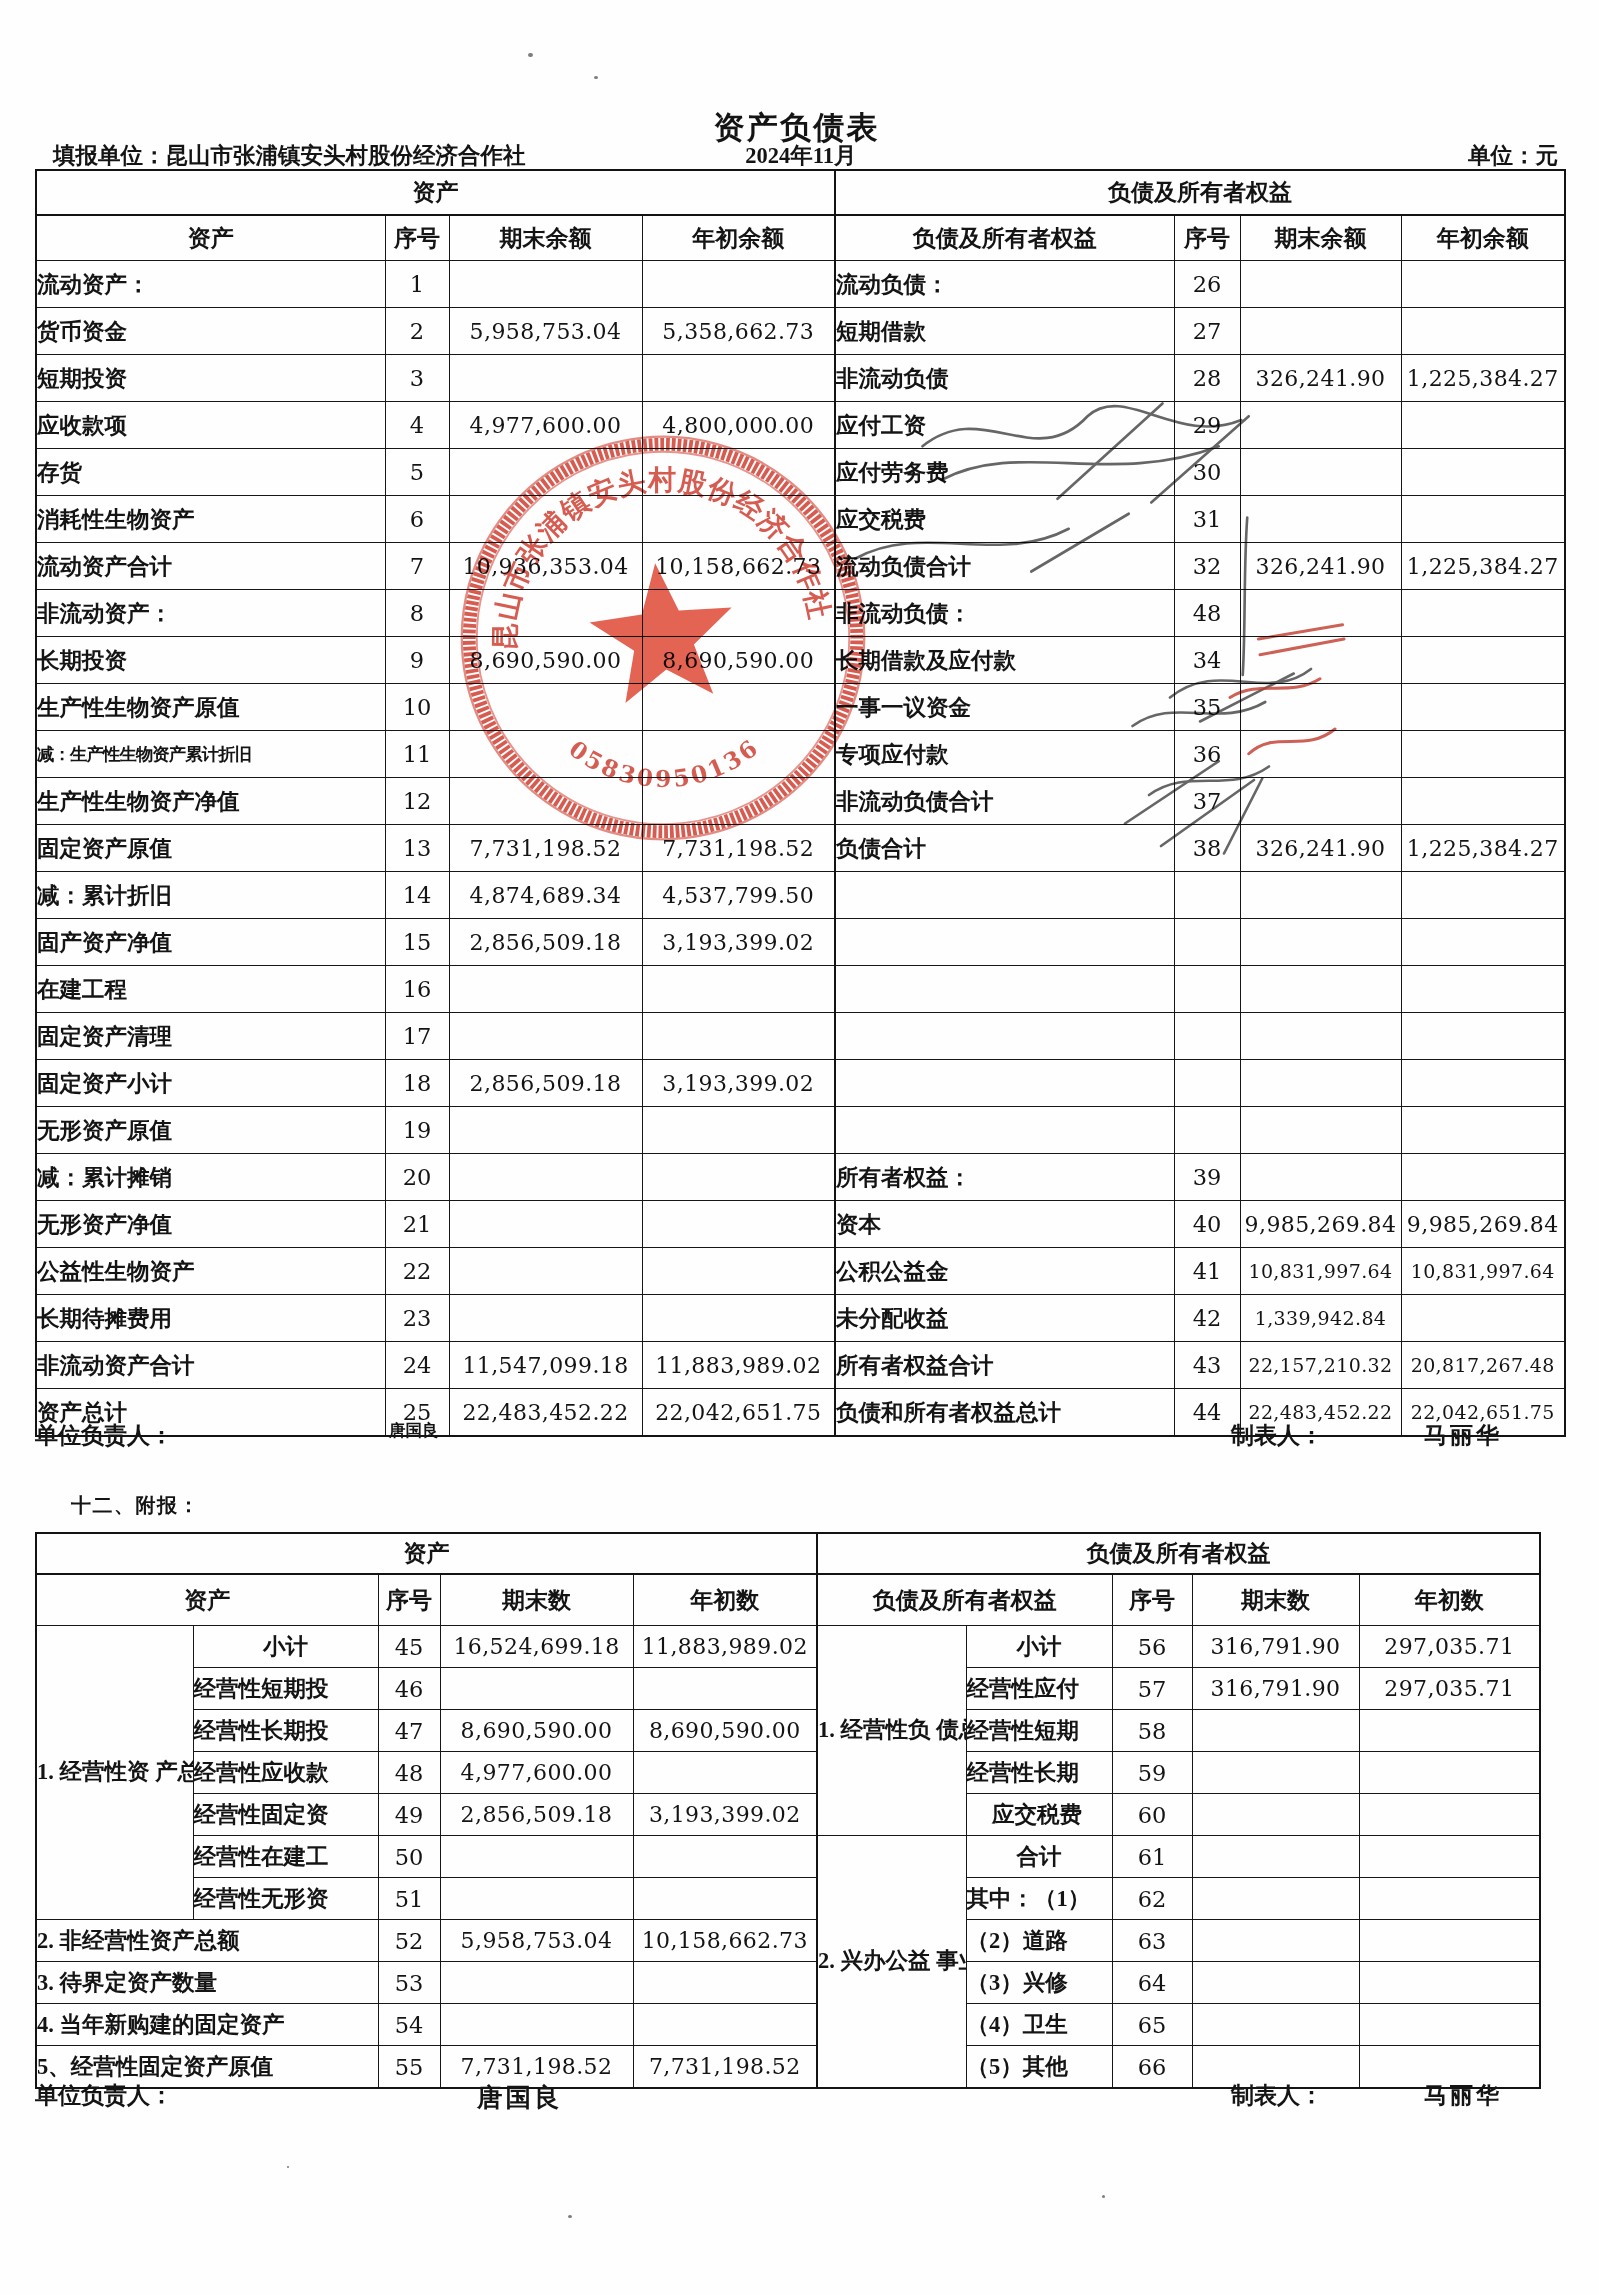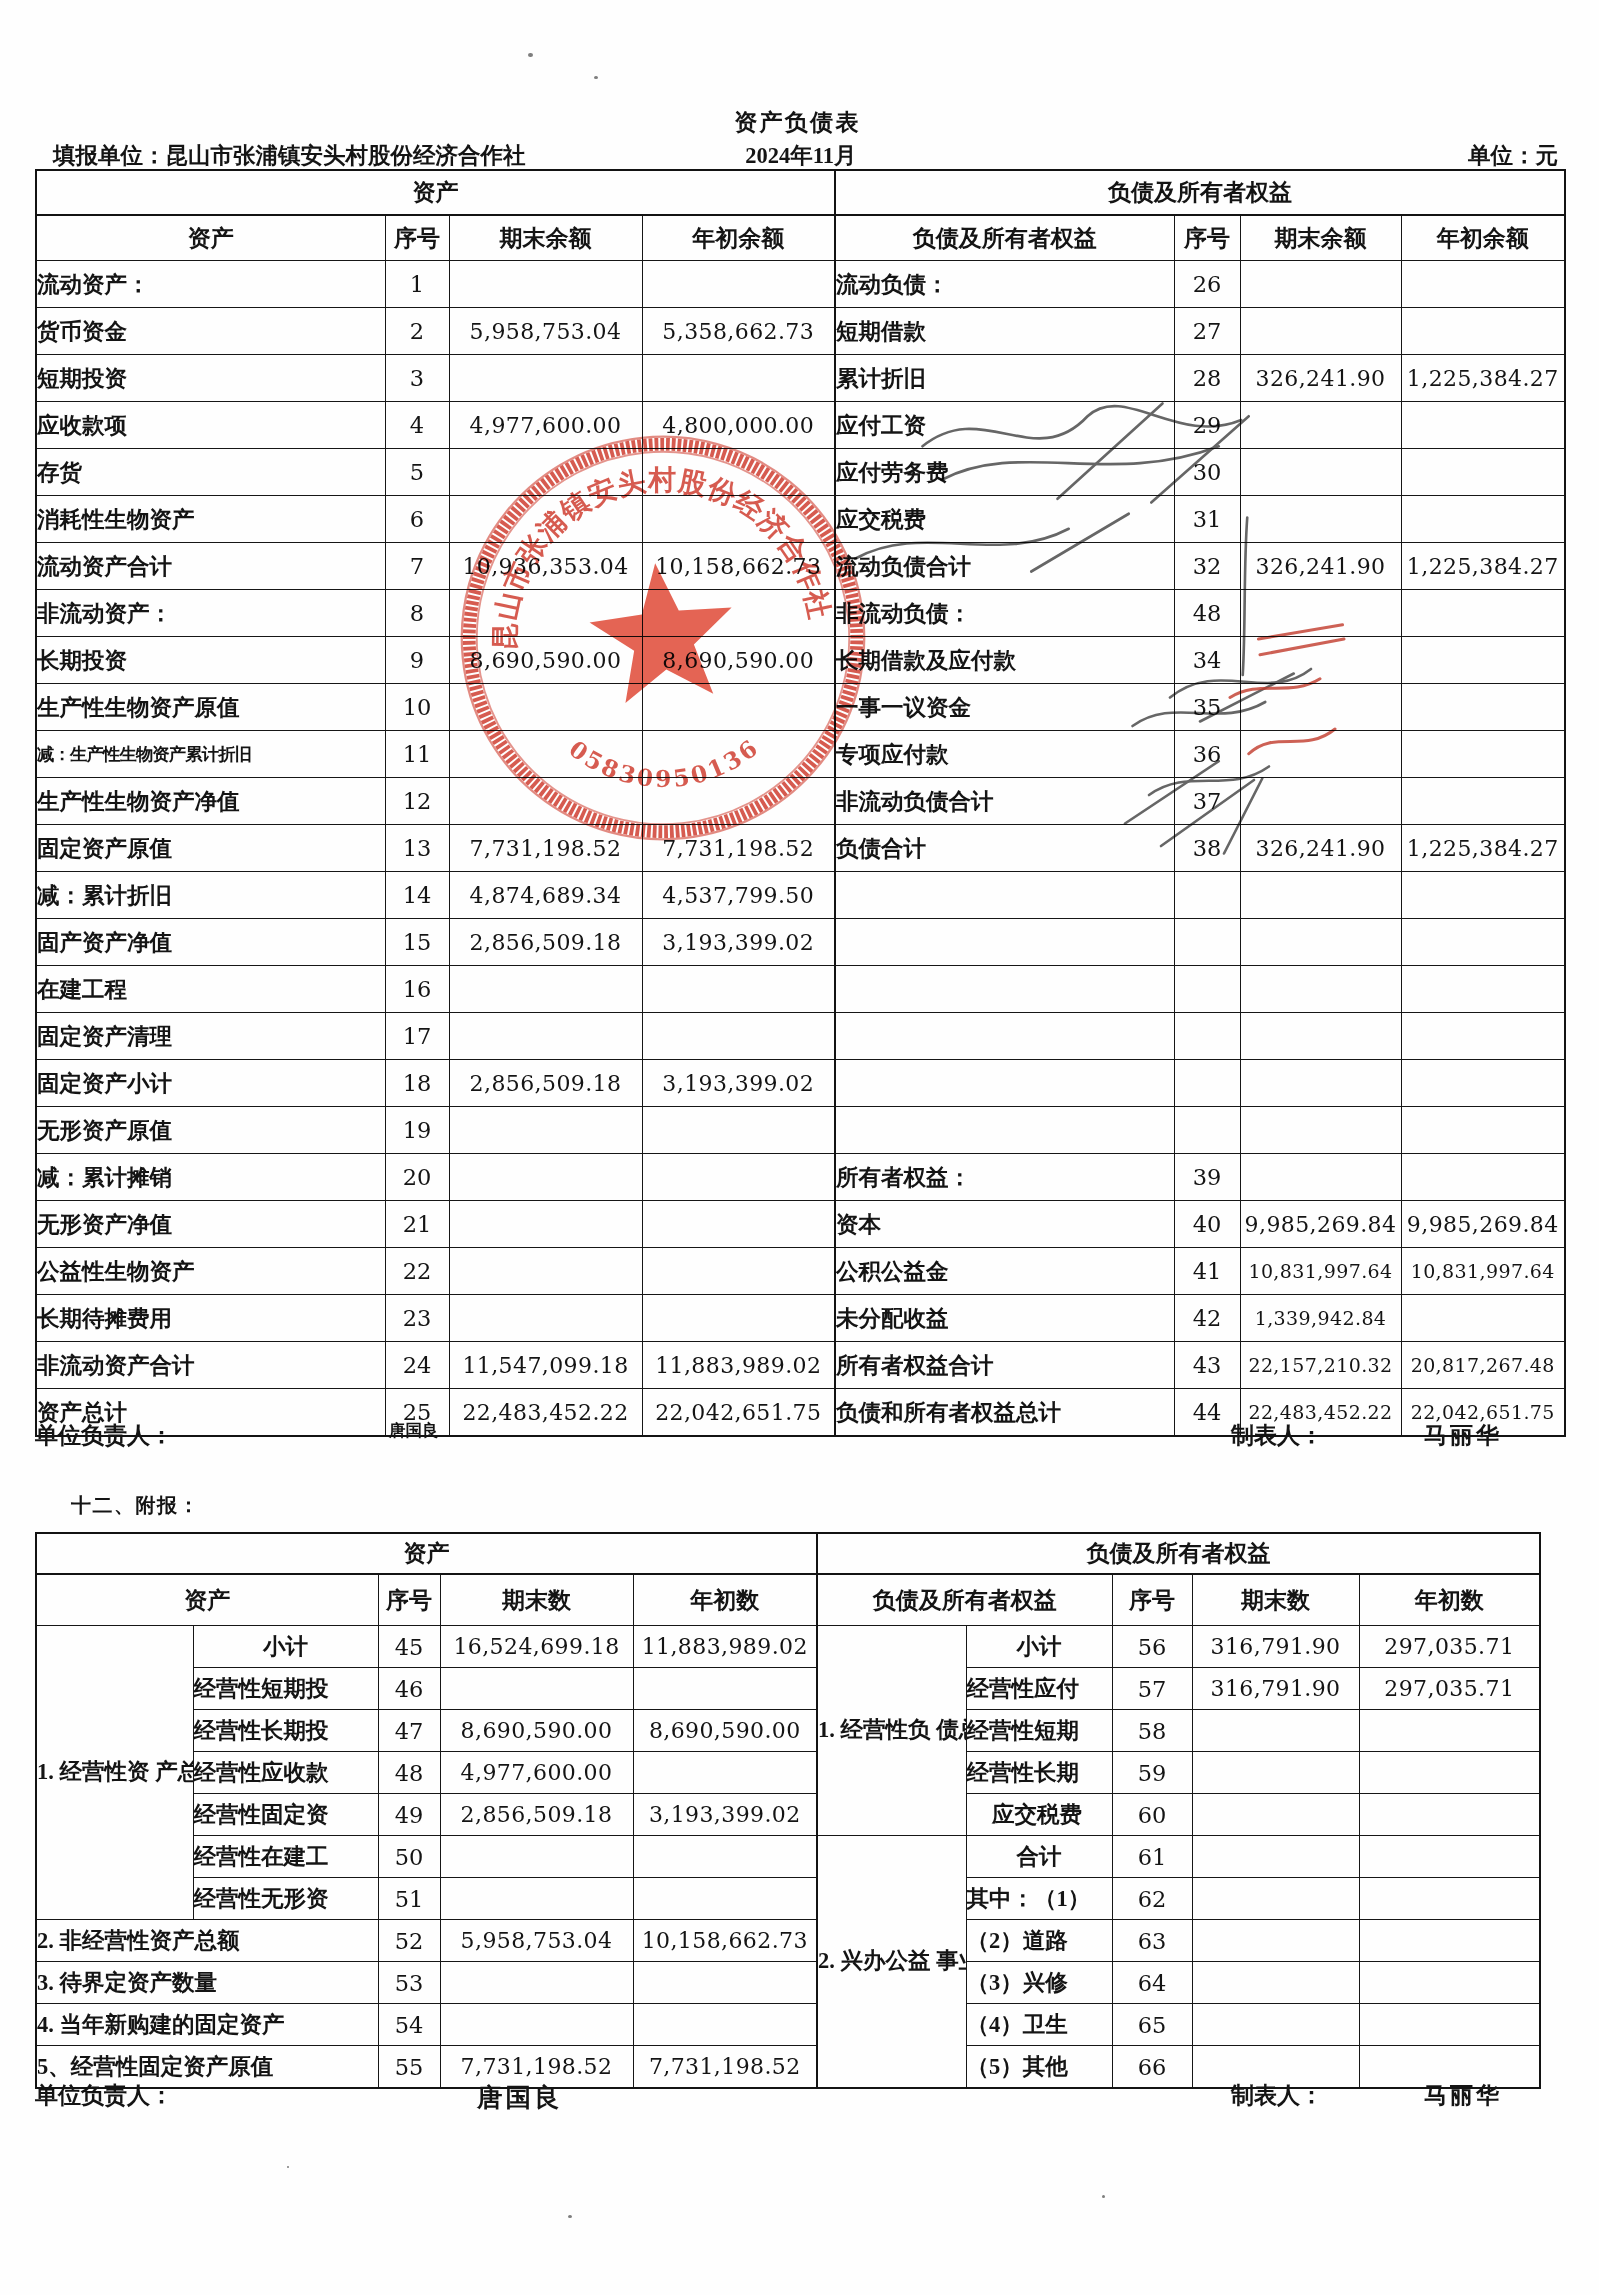--- a/index.html
+++ b/index.html
@@ -1,21 +1,21 @@
 <!DOCTYPE html>
 <html style="font-size:12px"><head>
 <meta charset="utf-8">
 <style>
   html,body{margin:0;padding:0;}
   body{
     width:1600px;height:2295px;position:relative;background:#fefefe;
     font-family:"Liberation Serif","DejaVu Serif",serif;color:#141414;overflow:hidden;
   }
   .doc-title{position:absolute;top:107px;left:50%;transform:translateX(-52%);
-    font-size:23px;font-weight:700;letter-spacing:2.3px;}
+    font-size:31px;font-weight:700;letter-spacing:2.3px;}
   .info-line{position:absolute;top:140px;left:12px;width:100%;height:30px;font-size:22.5px;}
   .info-unit{position:absolute;left:41px;top:0;font-weight:700;}
   .info-period{position:absolute;left:50%;transform:translateX(-60%);top:0;font-weight:700;}
   .info-currency{position:absolute;right:54px;top:0;font-weight:700;}
 
   table.tbl{border-collapse:collapse;table-layout:fixed;position:absolute;
     border:2.3px solid #131313;background:transparent;}
   .tbl th,.tbl td{border:1.5px solid #161616;overflow:hidden;white-space:nowrap;
     vertical-align:middle;padding:0;}
   .tbl th{font-size:23px;font-weight:700;text-align:center;}
@@ -117,21 +117,21 @@
         <td class="lbl vl i1">短期借款</td>
         <td class="num">27</td>
         <td class="amt"></td>
         <td class="amt"></td>
       </tr>
       <tr>
         <td class="lbl i1">短期投资</td>
         <td class="num">3</td>
         <td class="amt"></td>
         <td class="amt"></td>
-        <td class="lbl vl i1">累计折旧</td>
+        <td class="lbl vl i1">非流动负债</td>
         <td class="num">28</td>
         <td class="amt">326,241.90</td>
         <td class="amt">1,225,384.27</td>
       </tr>
       <tr>
         <td class="lbl i1">应收款项</td>
         <td class="num">4</td>
         <td class="amt">4,977,600.00</td>
         <td class="amt">4,800,000.00</td>
         <td class="lbl vl i1">应付工资</td>

